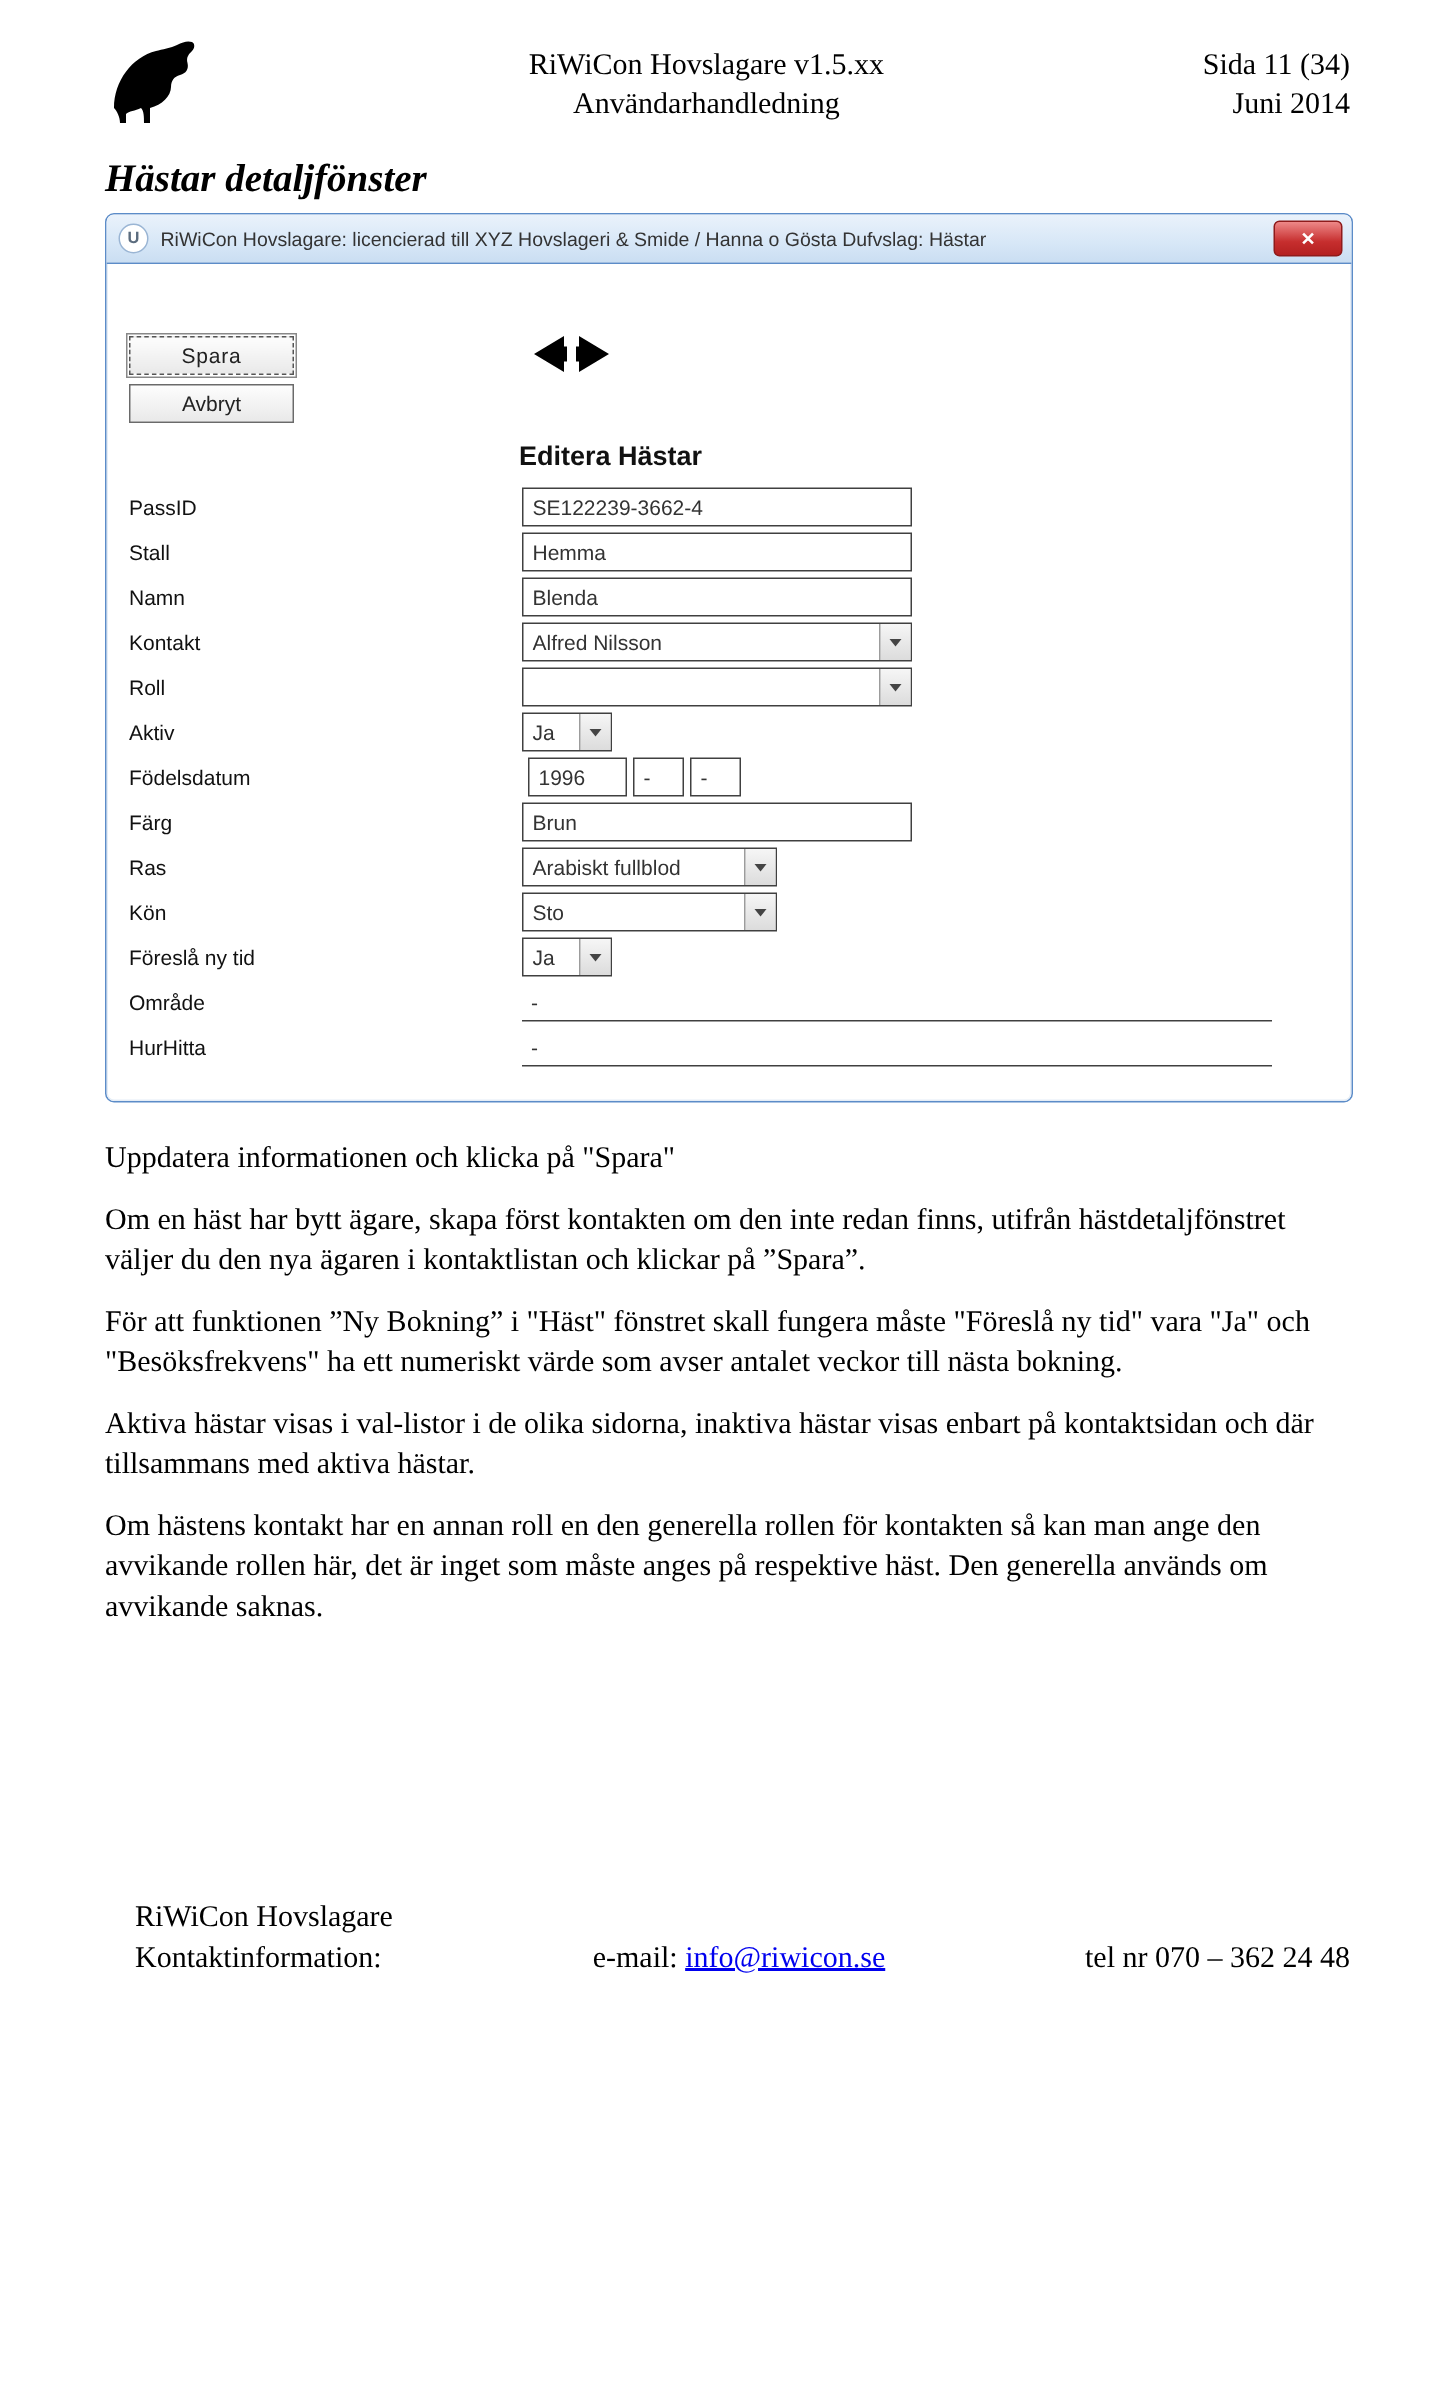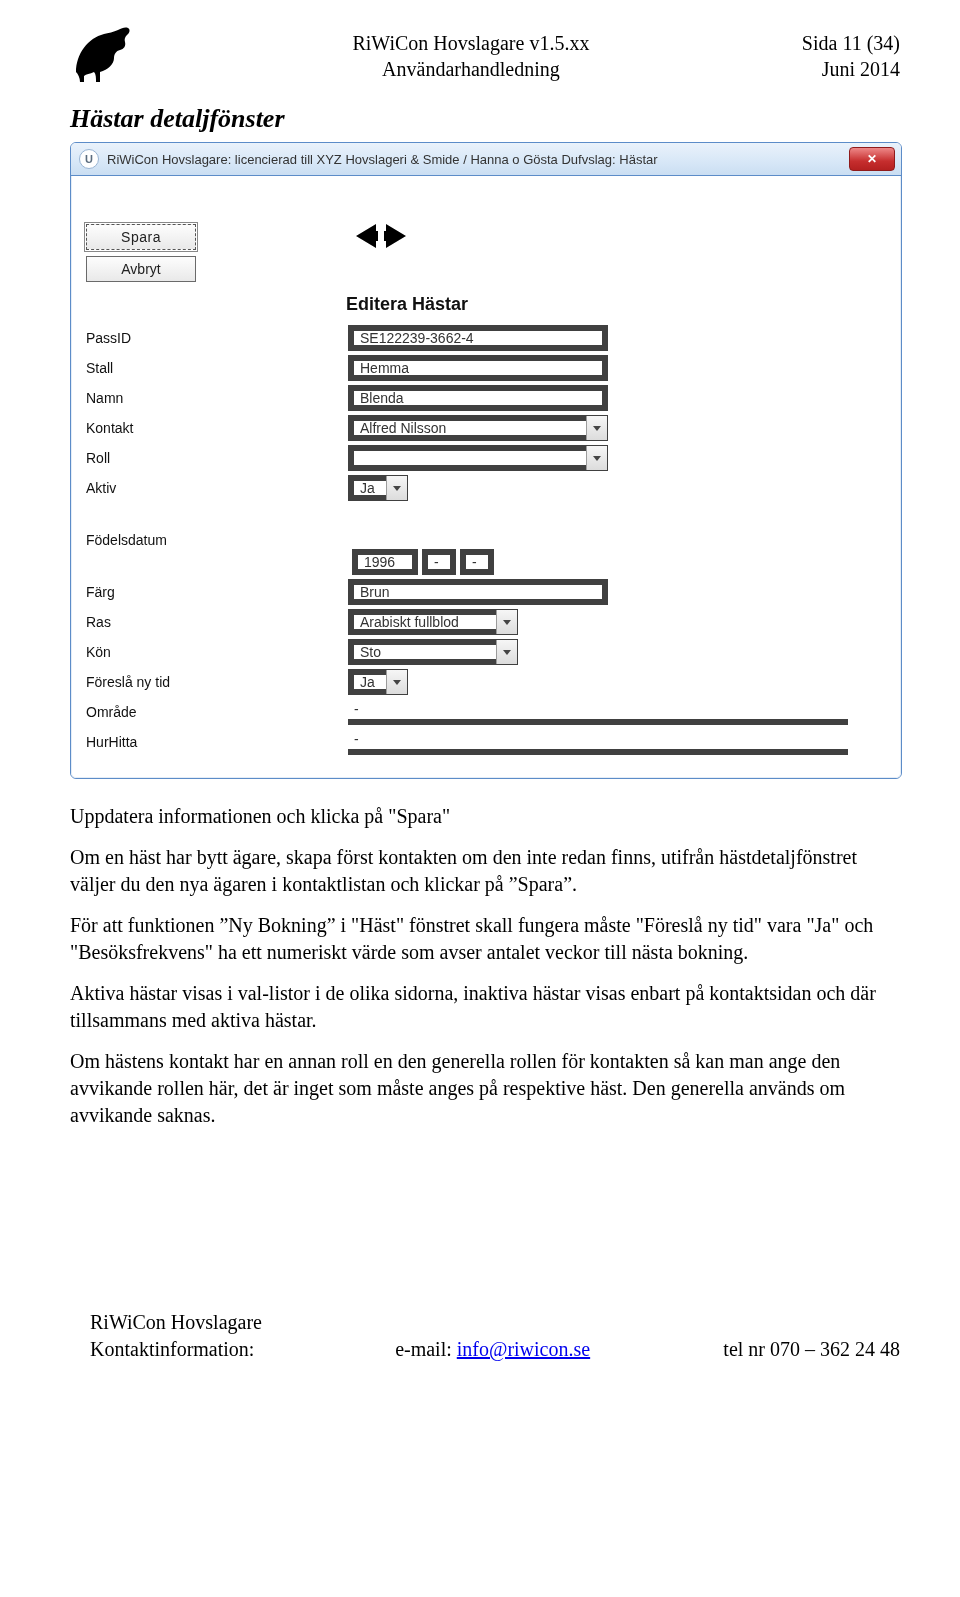--- a/index.html
+++ b/index.html
@@ -152,28 +152,28 @@
     padding-right: 12px;
     font-family: Verdana, Tahoma, sans-serif;
     font-size: 14px;
     color: #111;
     box-sizing: border-box;
   }
   .txt, .combo, .combo-sm, .txt-sm {
     font-family: Tahoma, sans-serif;
     font-size: 14px;
     color: #333;
-    border: 6px solid #404040;
+    border: 1px solid #404040;
     padding: 3px 6px;
     background: #fff;
     box-sizing: border-box;
     height: 26px;
   }
   .txt { width: 260px; }
-  .txt-sm { width: 56px; text-align: left; margin-top: 44px; }
+  .txt-sm { width: 56px; text-align: left; }
   .combo-wrap {
     position: relative;
     display: inline-block;
   }
   .combo { width: 260px; padding-right: 24px; }
   .combo-md { width: 170px; padding-right: 24px; }
   .combo-sm { width: 60px; padding-right: 22px; }
   .combo-xs { width: 34px; padding-right: 0; }
   .combo-btn {
     position: absolute;

